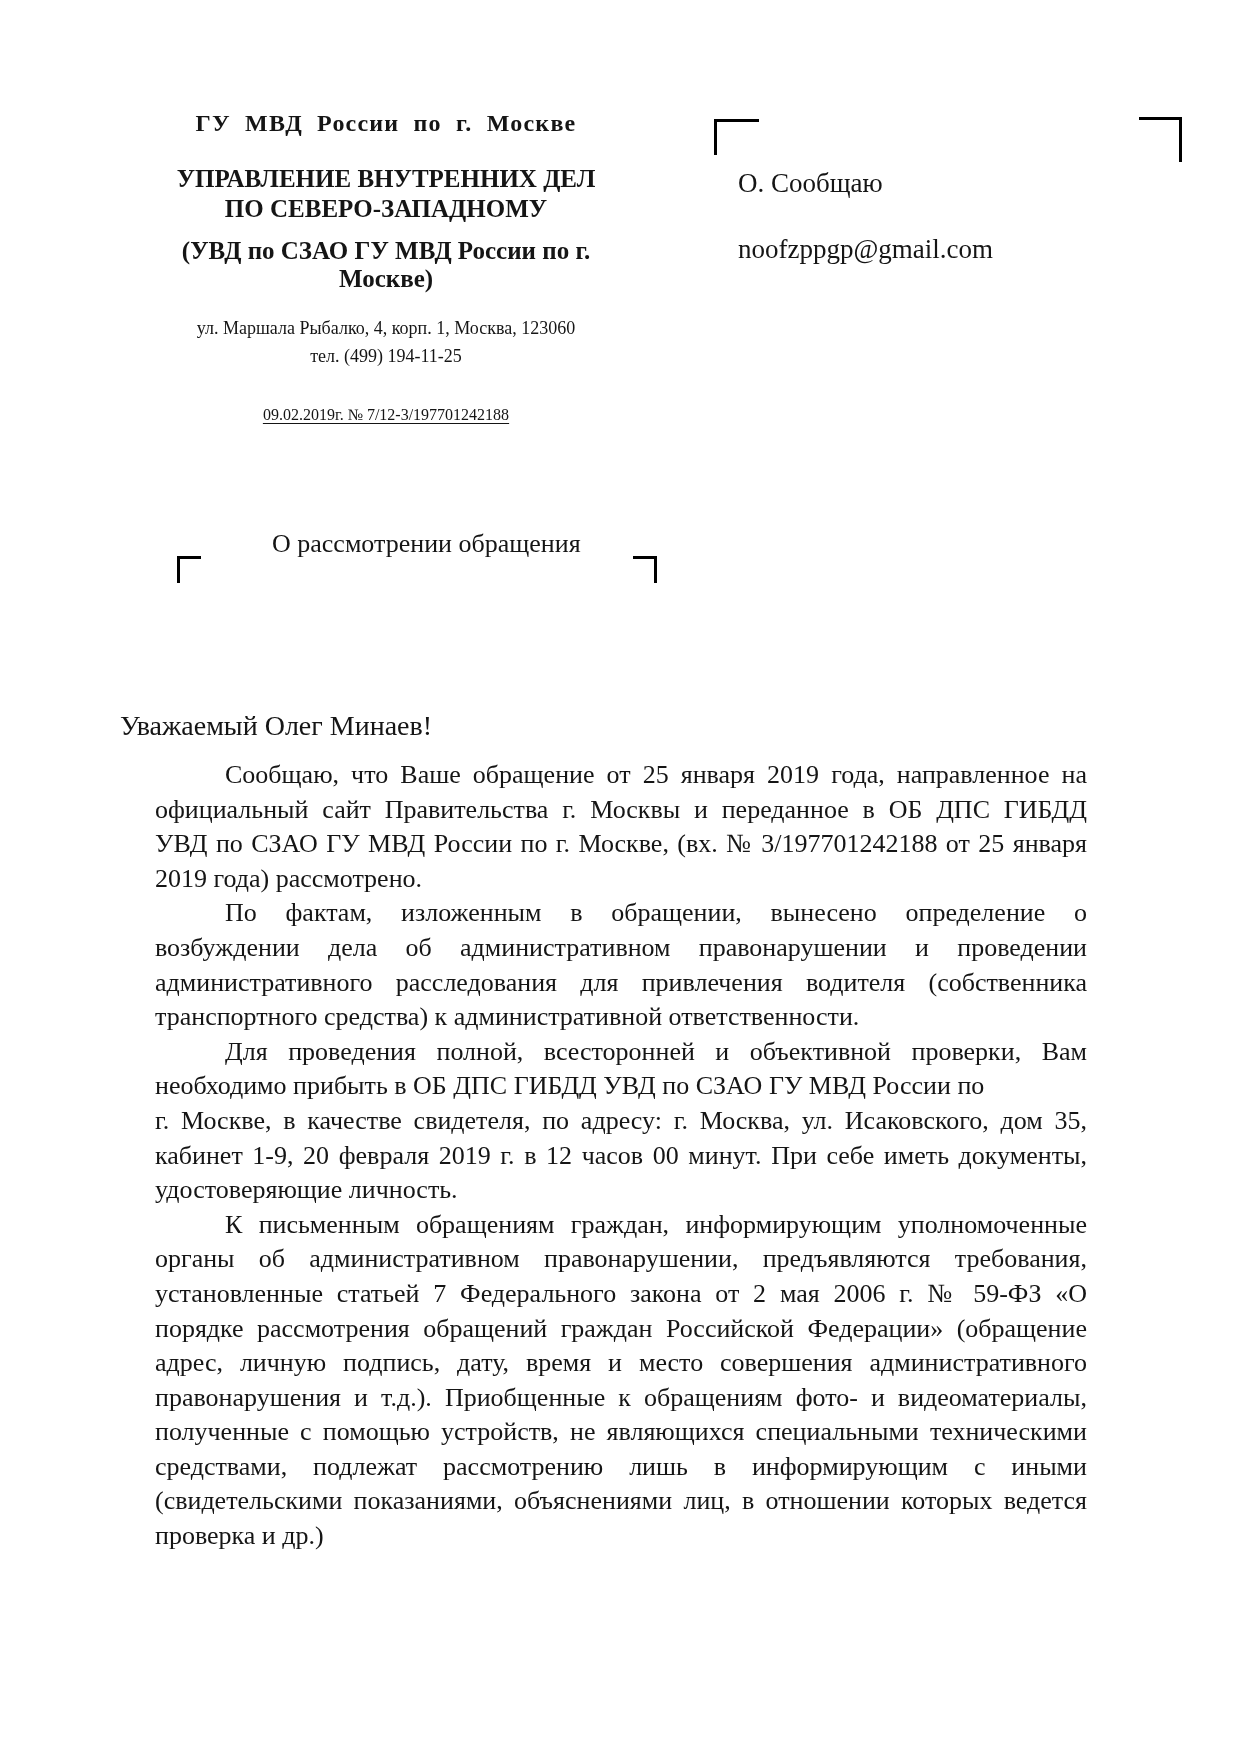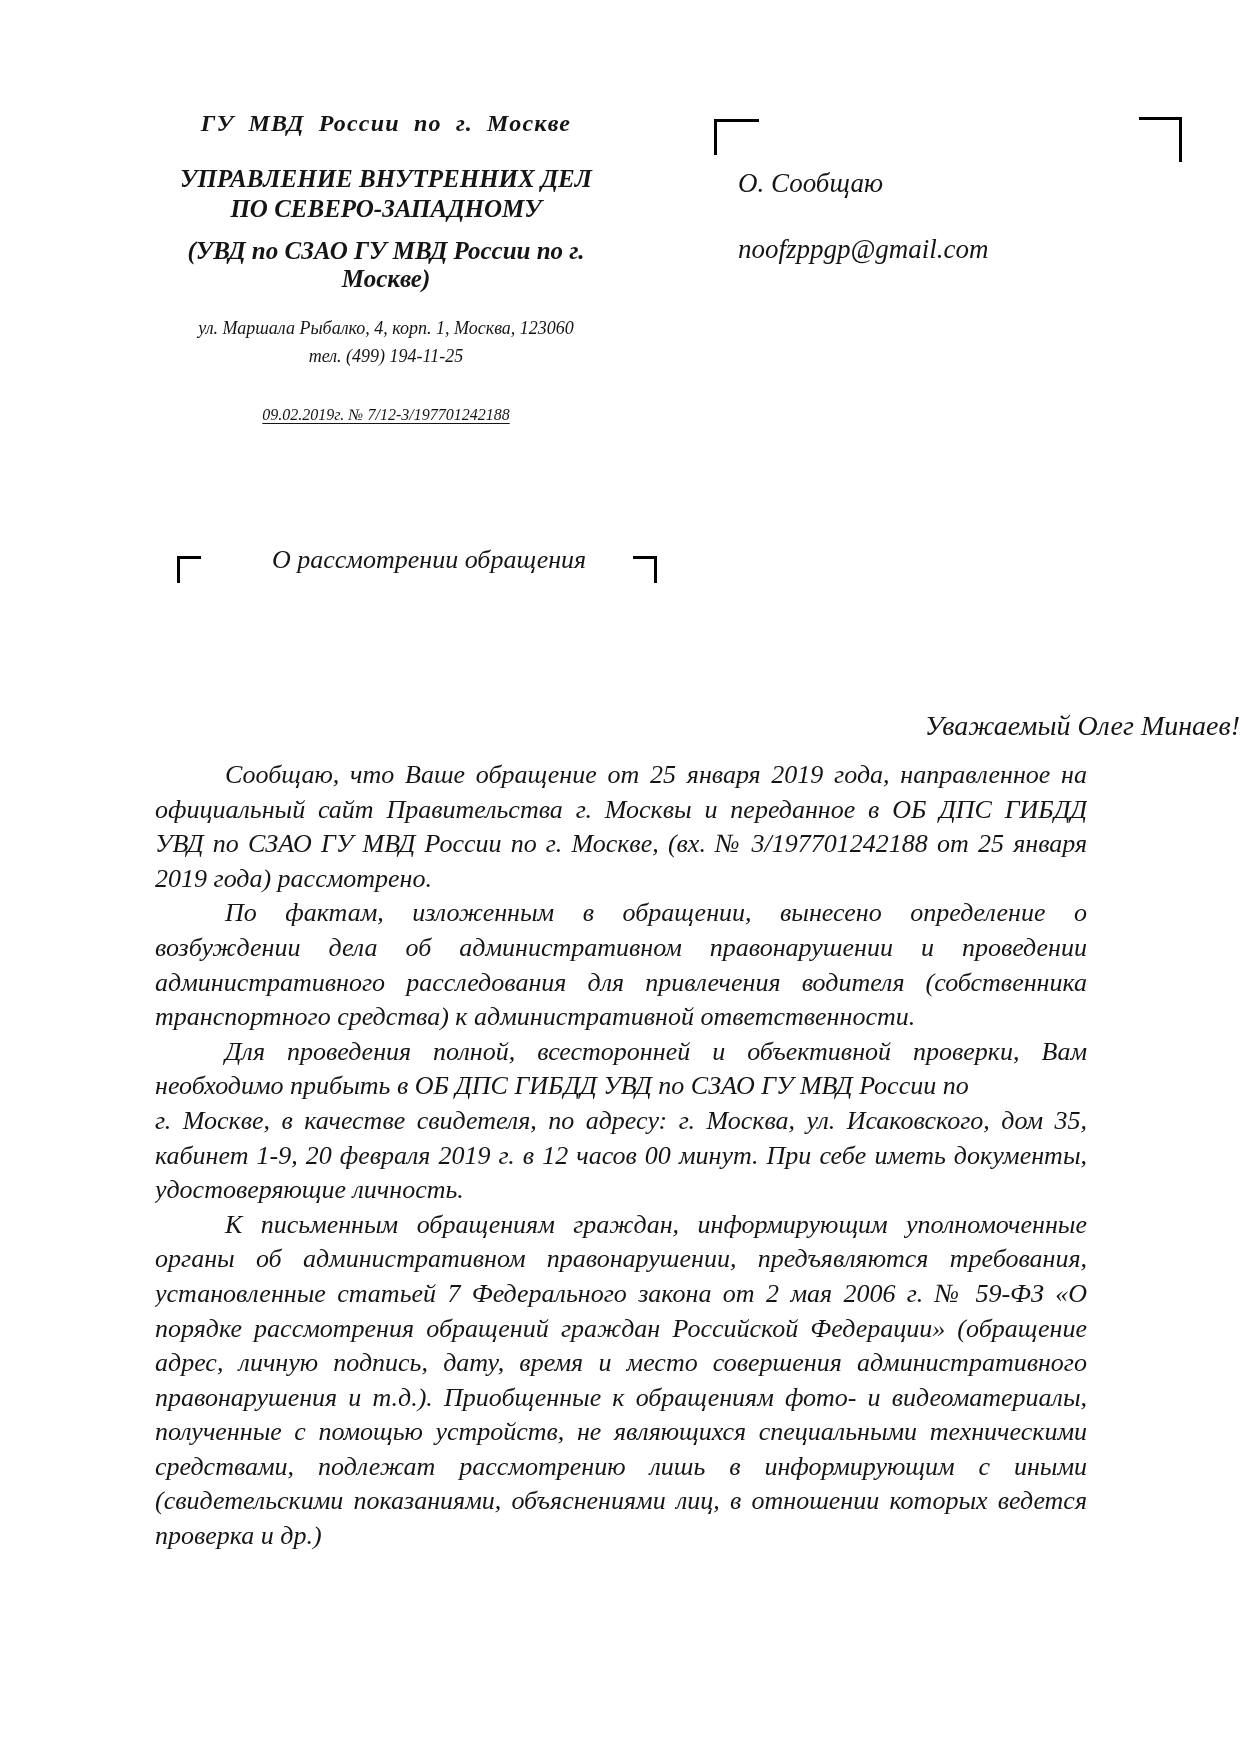--- a/index.html
+++ b/index.html
@@ -4,21 +4,20 @@
 <style>
   html, body { margin: 0; padding: 0; background: #ffffff; }
   .page {
     position: relative;
     width: 1240px;
     height: 1664px;
     background: #ffffff;
     font-family: "Liberation Serif", serif;
     color: #151515;
     overflow: hidden;
-    font-style: italic;
   }
 
   
   .letterhead {
     position: absolute;
     left: 145px;
     top: 110px;
     width: 482px;
     text-align: center;
   }
@@ -82,31 +81,31 @@
   }
   .c-subject-right {
     left: 633px; top: 556px; width: 21px; height: 24px;
     border-top: 3px solid #000; border-right: 3px solid #000;
   }
 
   
   .subject {
     position: absolute;
     left: 272px;
-    top: 545px;
+    top: 529px;
     font-size: 26px;
   }
 
   
   .salutation {
     position: absolute;
     left: 120px;
     top: 710px;
     width: 1120px;
-    text-align: right;
+    text-align: left;
     font-size: 28px;
   }
 
   
   .body-text {
     position: absolute;
     left: 155px;
     top: 758px;
     width: 932px;
     font-size: 26px;

